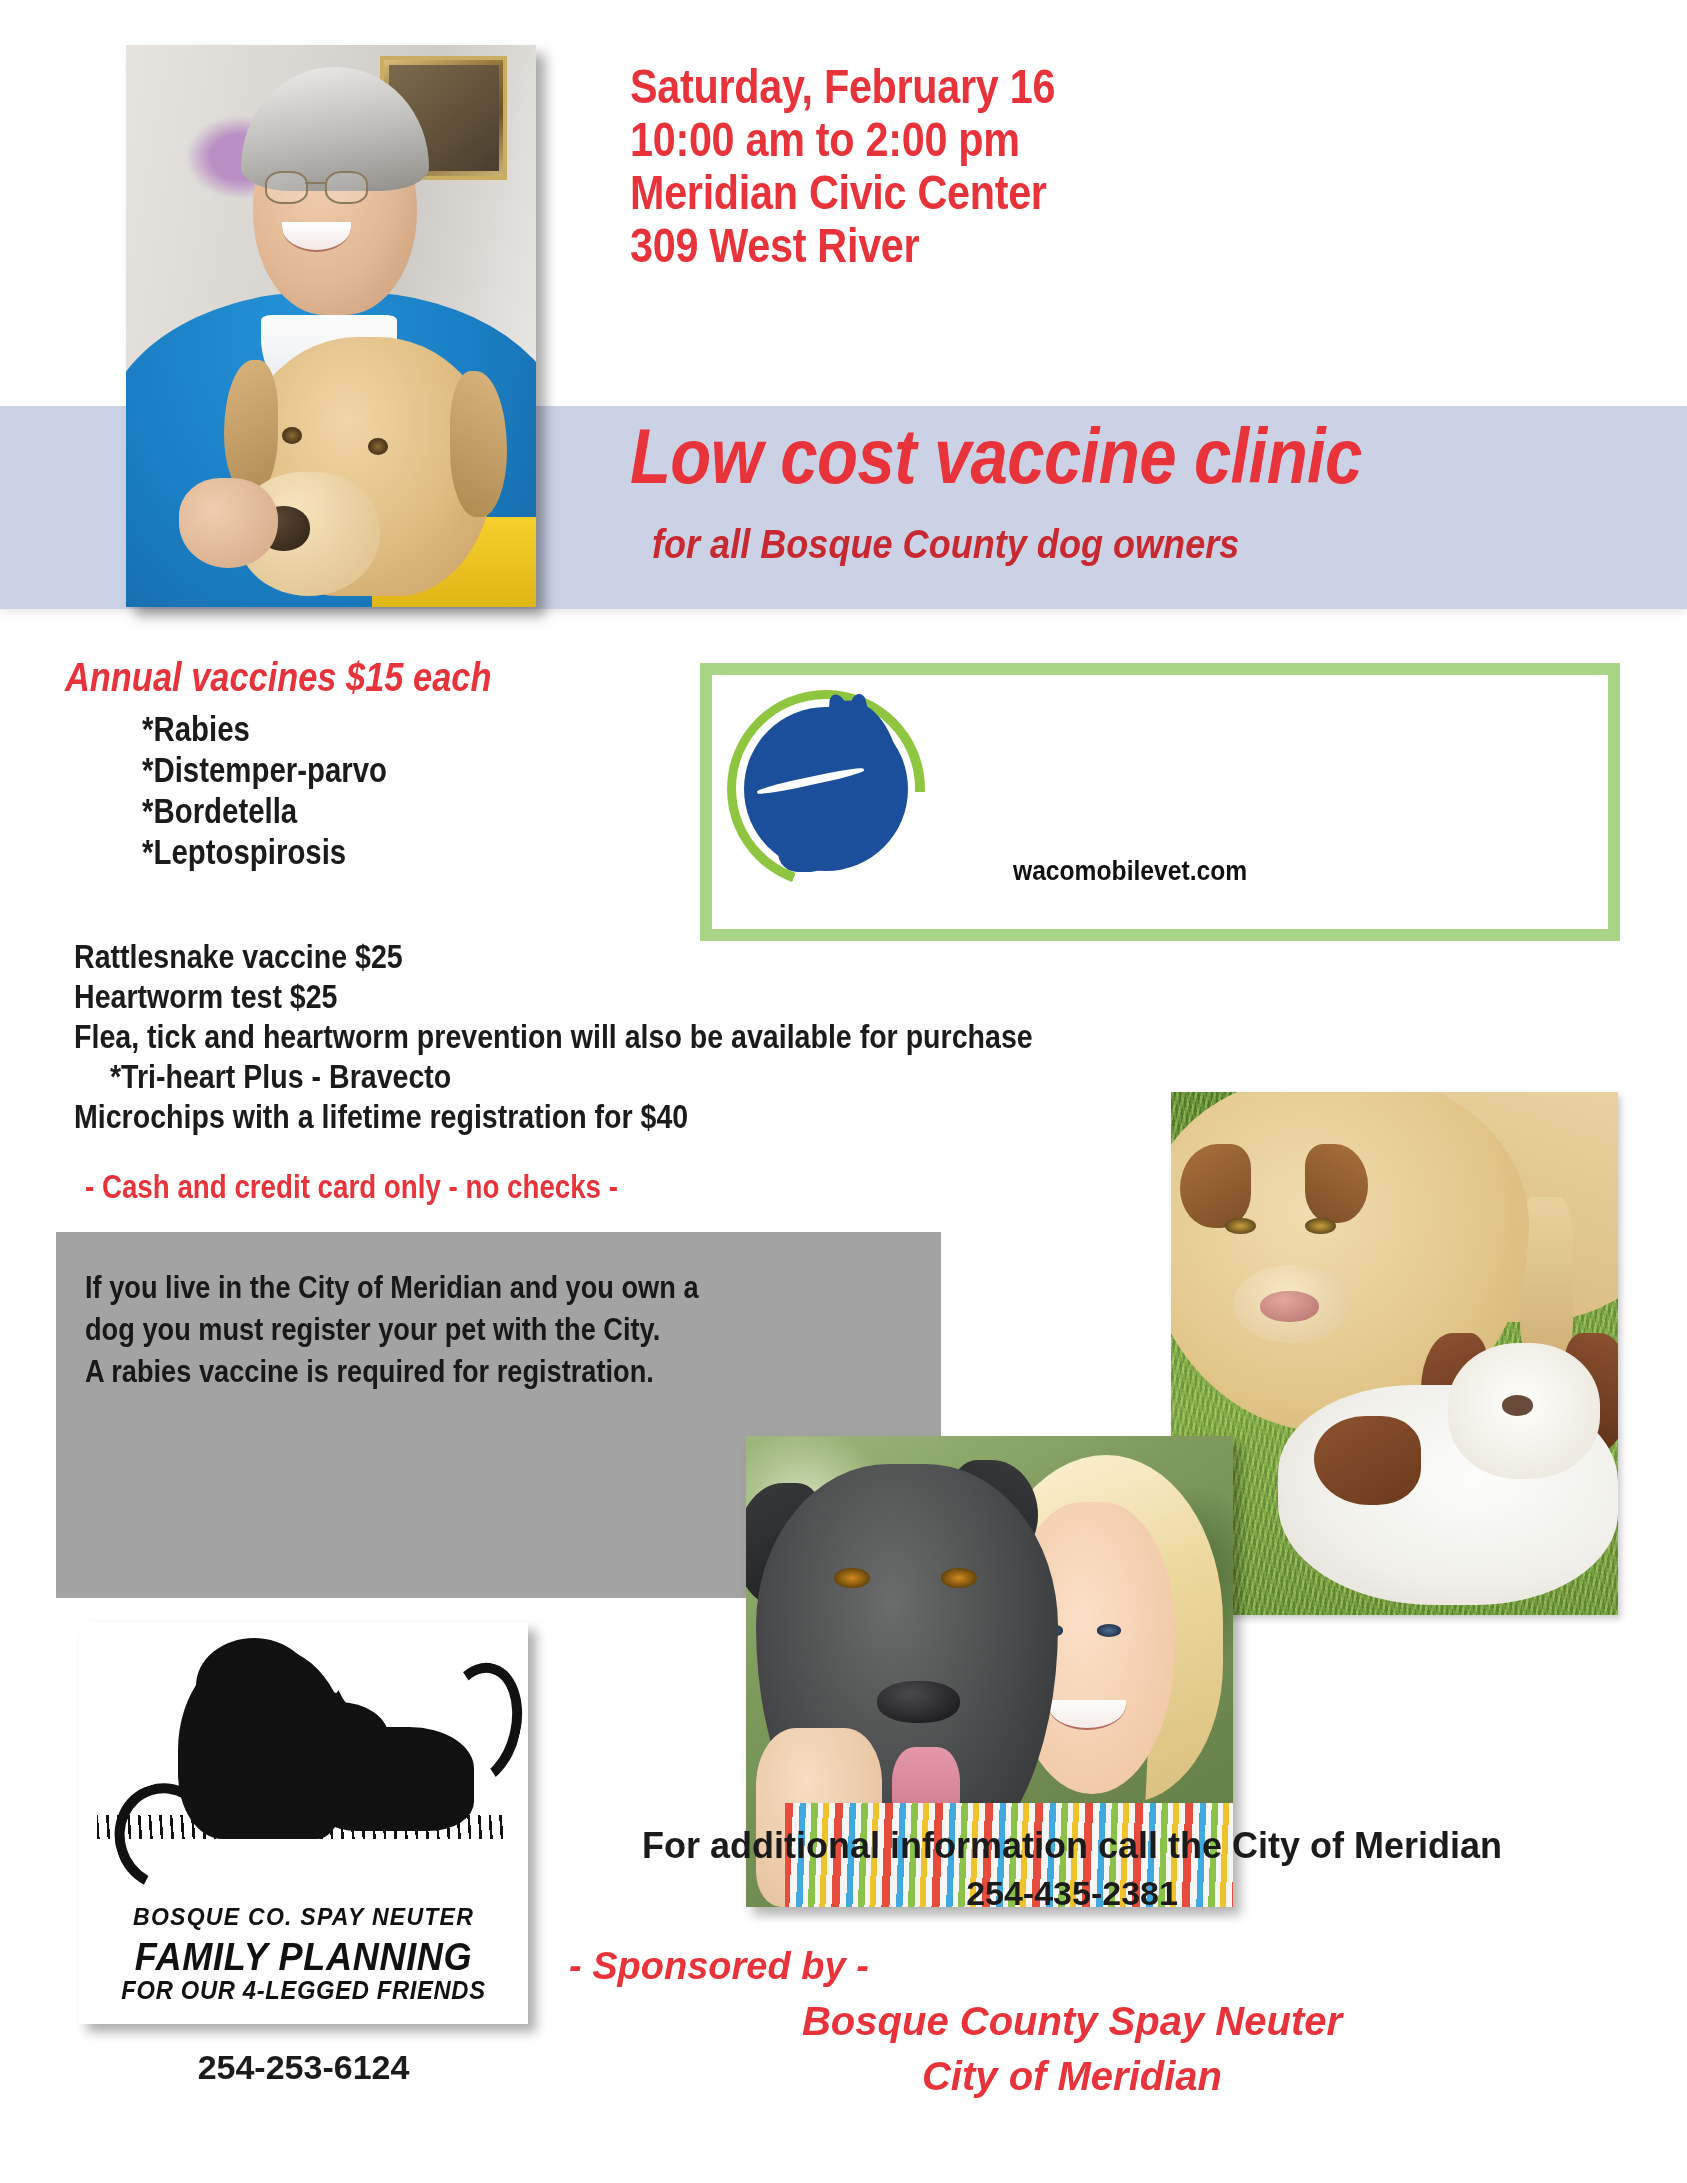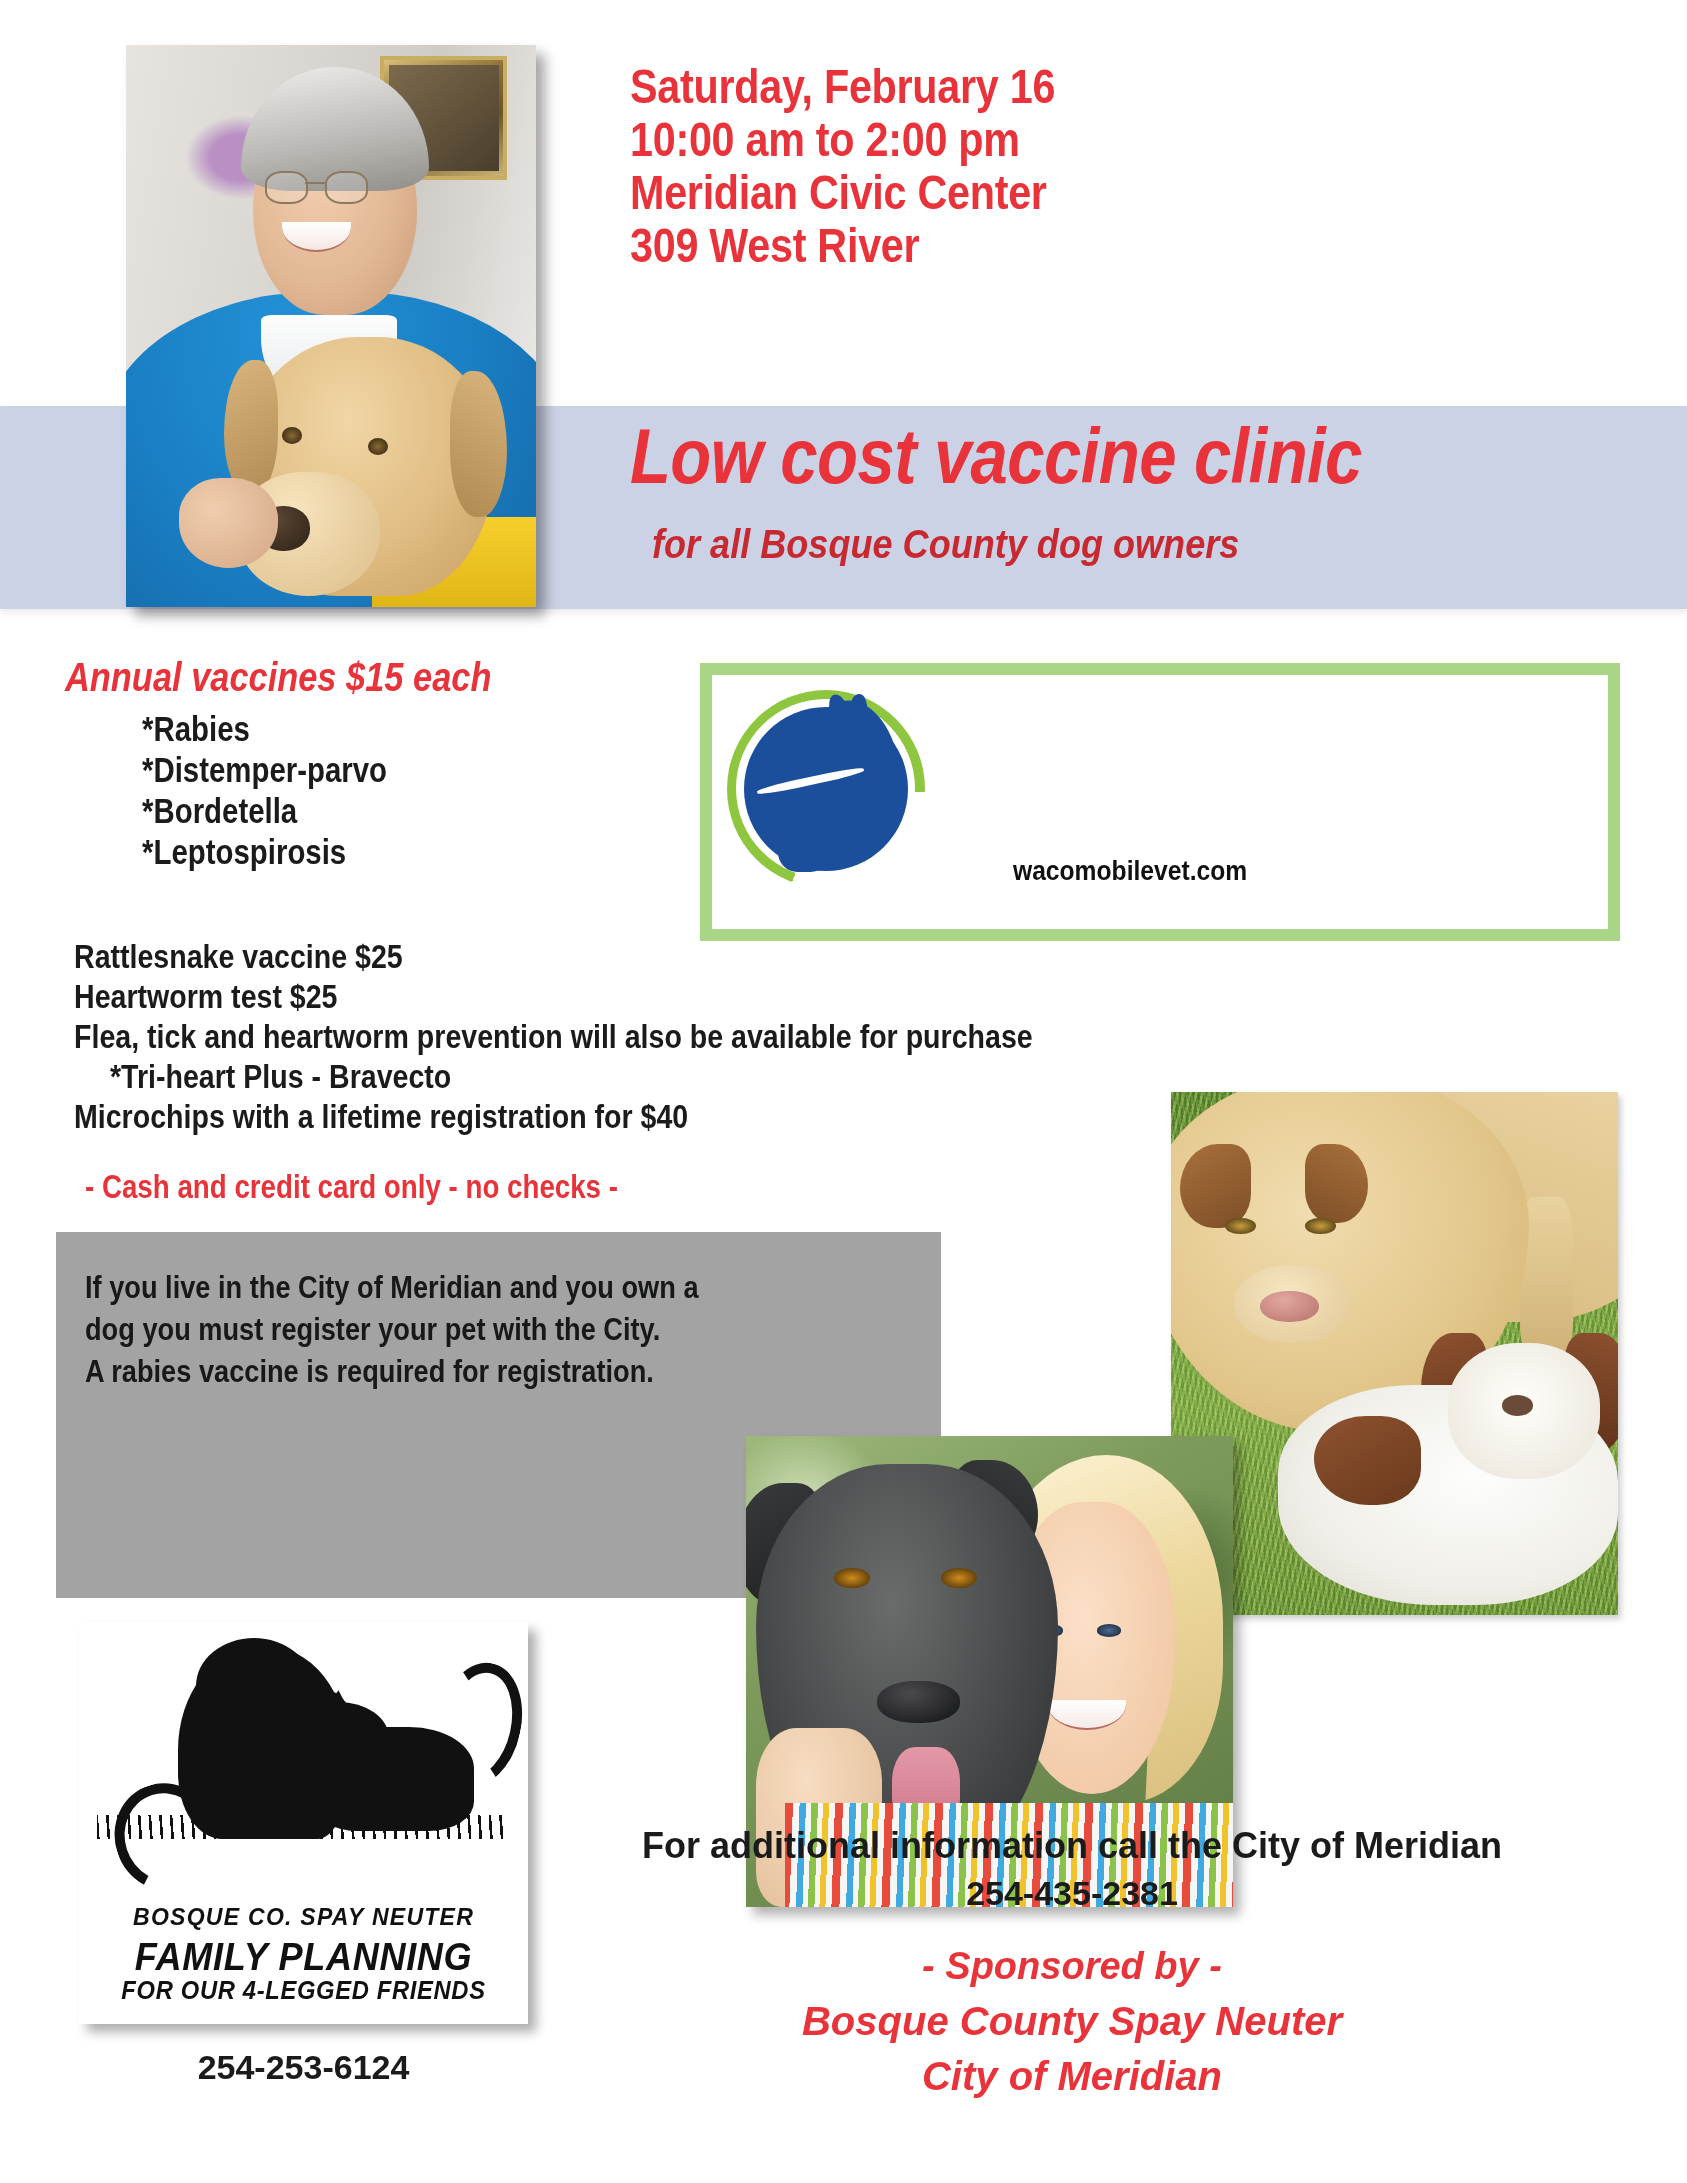--- a/index.html
+++ b/index.html
@@ -294,21 +294,21 @@
   
   #footer-call{
     left:569px;top:1823px;width:1006px;text-align:center;
     color:#1b1b1b;font-size:36px;font-weight:700;line-height:46px;white-space:nowrap;
   }
   #footer-phone{
     left:569px;top:1874px;width:1006px;text-align:center;
     color:#1b1b1b;font-size:34px;font-weight:700;
   }
   #sponsor-by{
-    left:569px;top:1945px;width:1006px;text-align:center;
+    left:569px;top:1945px;width:1006px;text-align:left;
     color:#E8333A;font-size:38px;font-weight:700;font-style:italic;
   }
   #sponsor-1{
     left:569px;top:1999px;width:1006px;text-align:center;
     color:#E8333A;font-size:40px;font-weight:700;font-style:italic;
   }
   #sponsor-2{
     left:569px;top:2054px;width:1006px;text-align:center;
     color:#E8333A;font-size:40px;font-weight:700;font-style:italic;
   }

